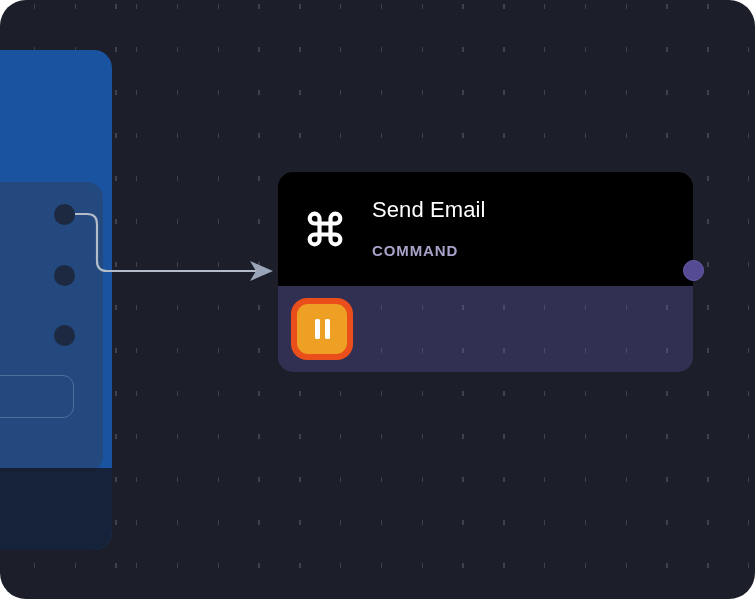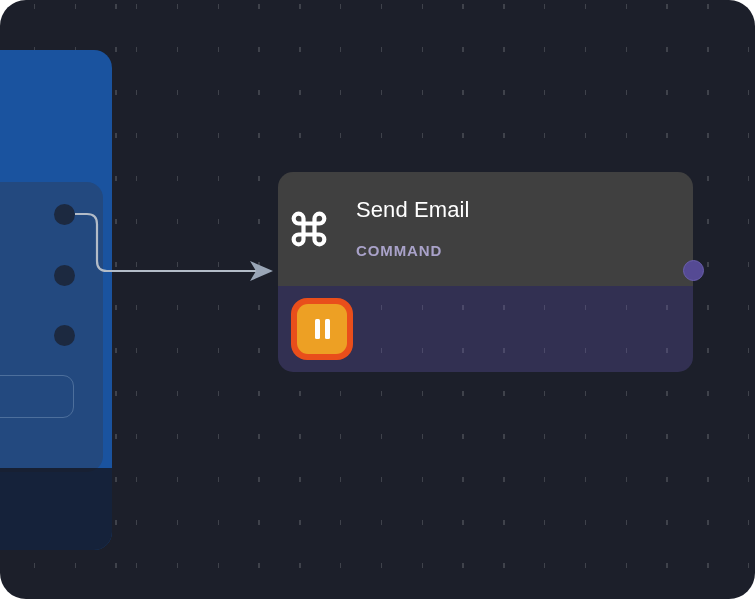--- a/index.html
+++ b/index.html
@@ -120,27 +120,27 @@
     height: 200px;
     border-radius: 15px;
     overflow: visible;
   }
   #node-header {
     position: absolute;
     left: 0;
     top: 0;
     width: 100%;
     height: 114px;
-    background: #404040;
+    background: #000000;
     border-top-left-radius: 15px;
     border-top-right-radius: 15px;
     display: flex;
     align-items: center;
     box-sizing: border-box;
-    padding-left: 8px;
+    padding-left: 24px;
   }
   #node-body {
     position: absolute;
     left: 0;
     top: 114px;
     width: 100%;
     height: 86px;
     background: rgba(104, 88, 175, 0.30);
     border-bottom-left-radius: 15px;
     border-bottom-right-radius: 15px;

